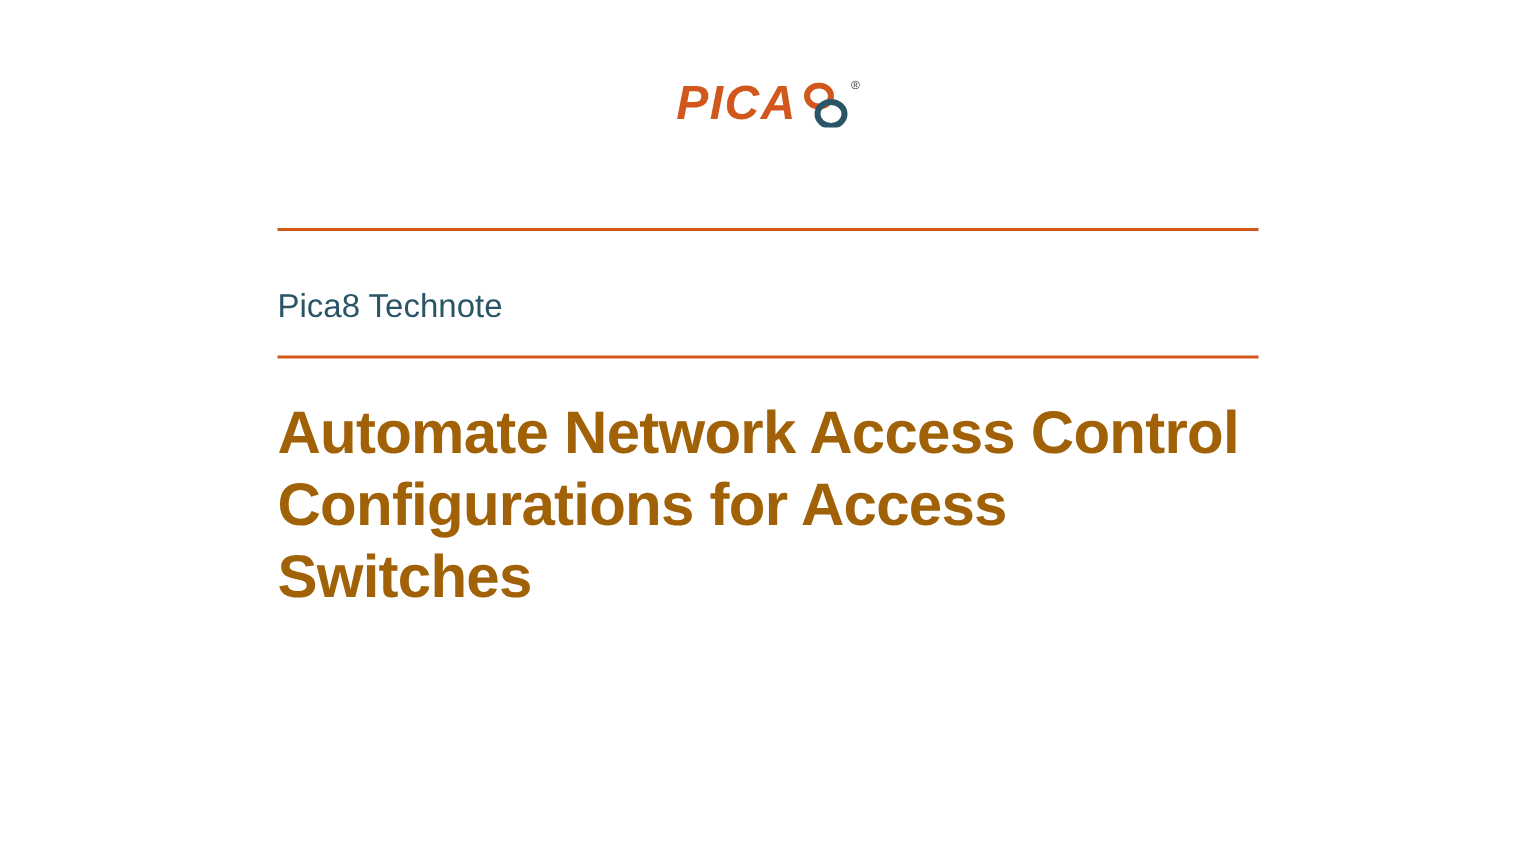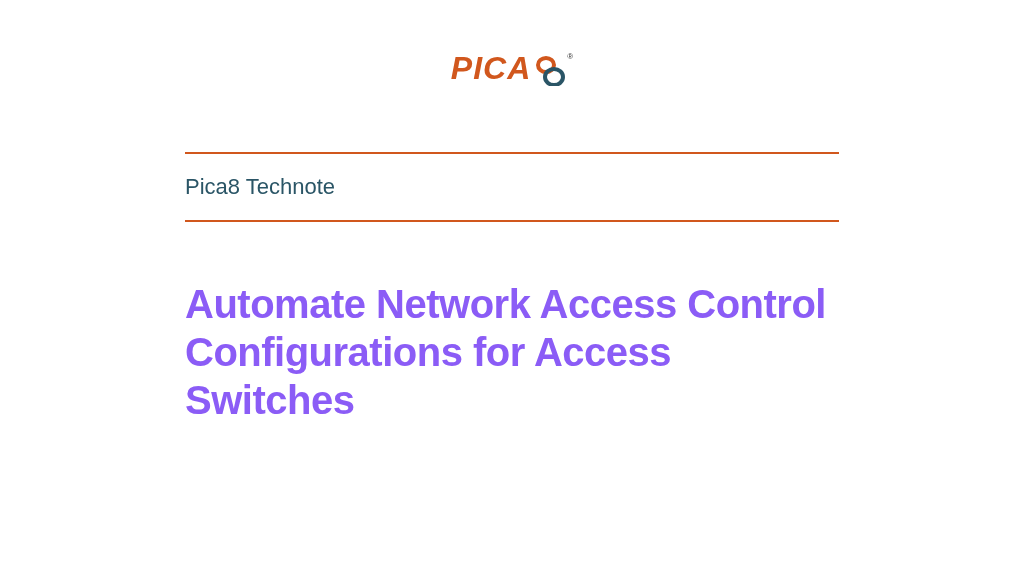--- a/index.html
+++ b/index.html
@@ -39,27 +39,28 @@
     .hr-line {
       border: none;
       border-top: 2px solid #d1571d;
       margin: 0;
     }
     .subtitle {
       font-size: 22px;
       font-weight: 400;
       color: #2a5566;
       padding: 20px 0;
+      margin-top: 17px;
     }
     .title {
       font-size: 40px;
       font-weight: 600;
-      color: #8b5cf6;
+      color: #a16207;
       line-height: 1.2;
-      margin-top: 58px;
+      margin-top: 26px;
       letter-spacing: -0.5px;
     }
     .reg-mark {
       font-size: 8px;
       color: #333;
       vertical-align: top;
       position: relative;
       top: 2px;
     }
   </style>

